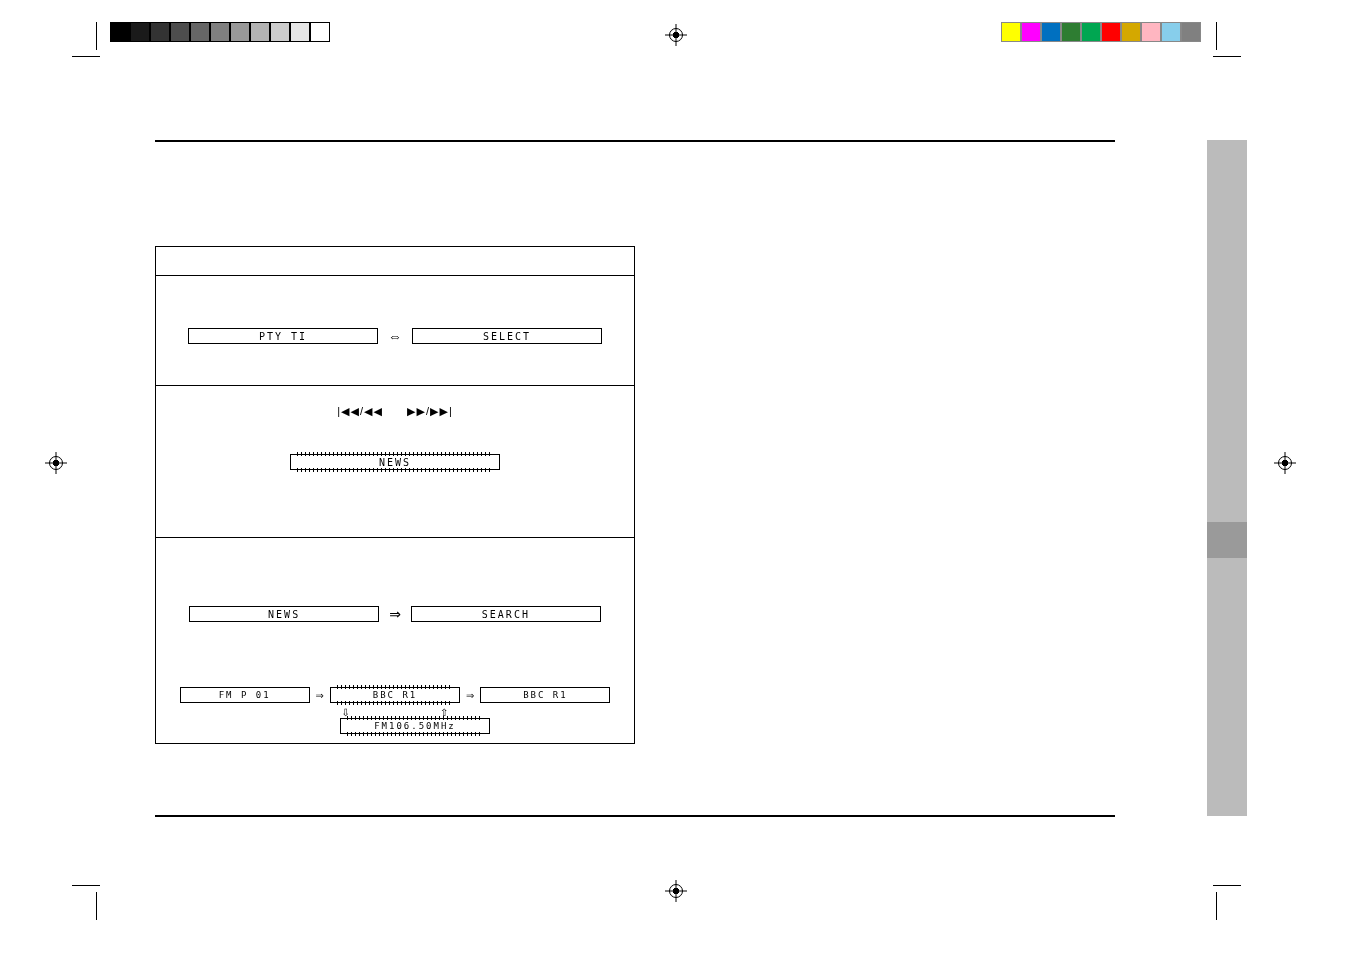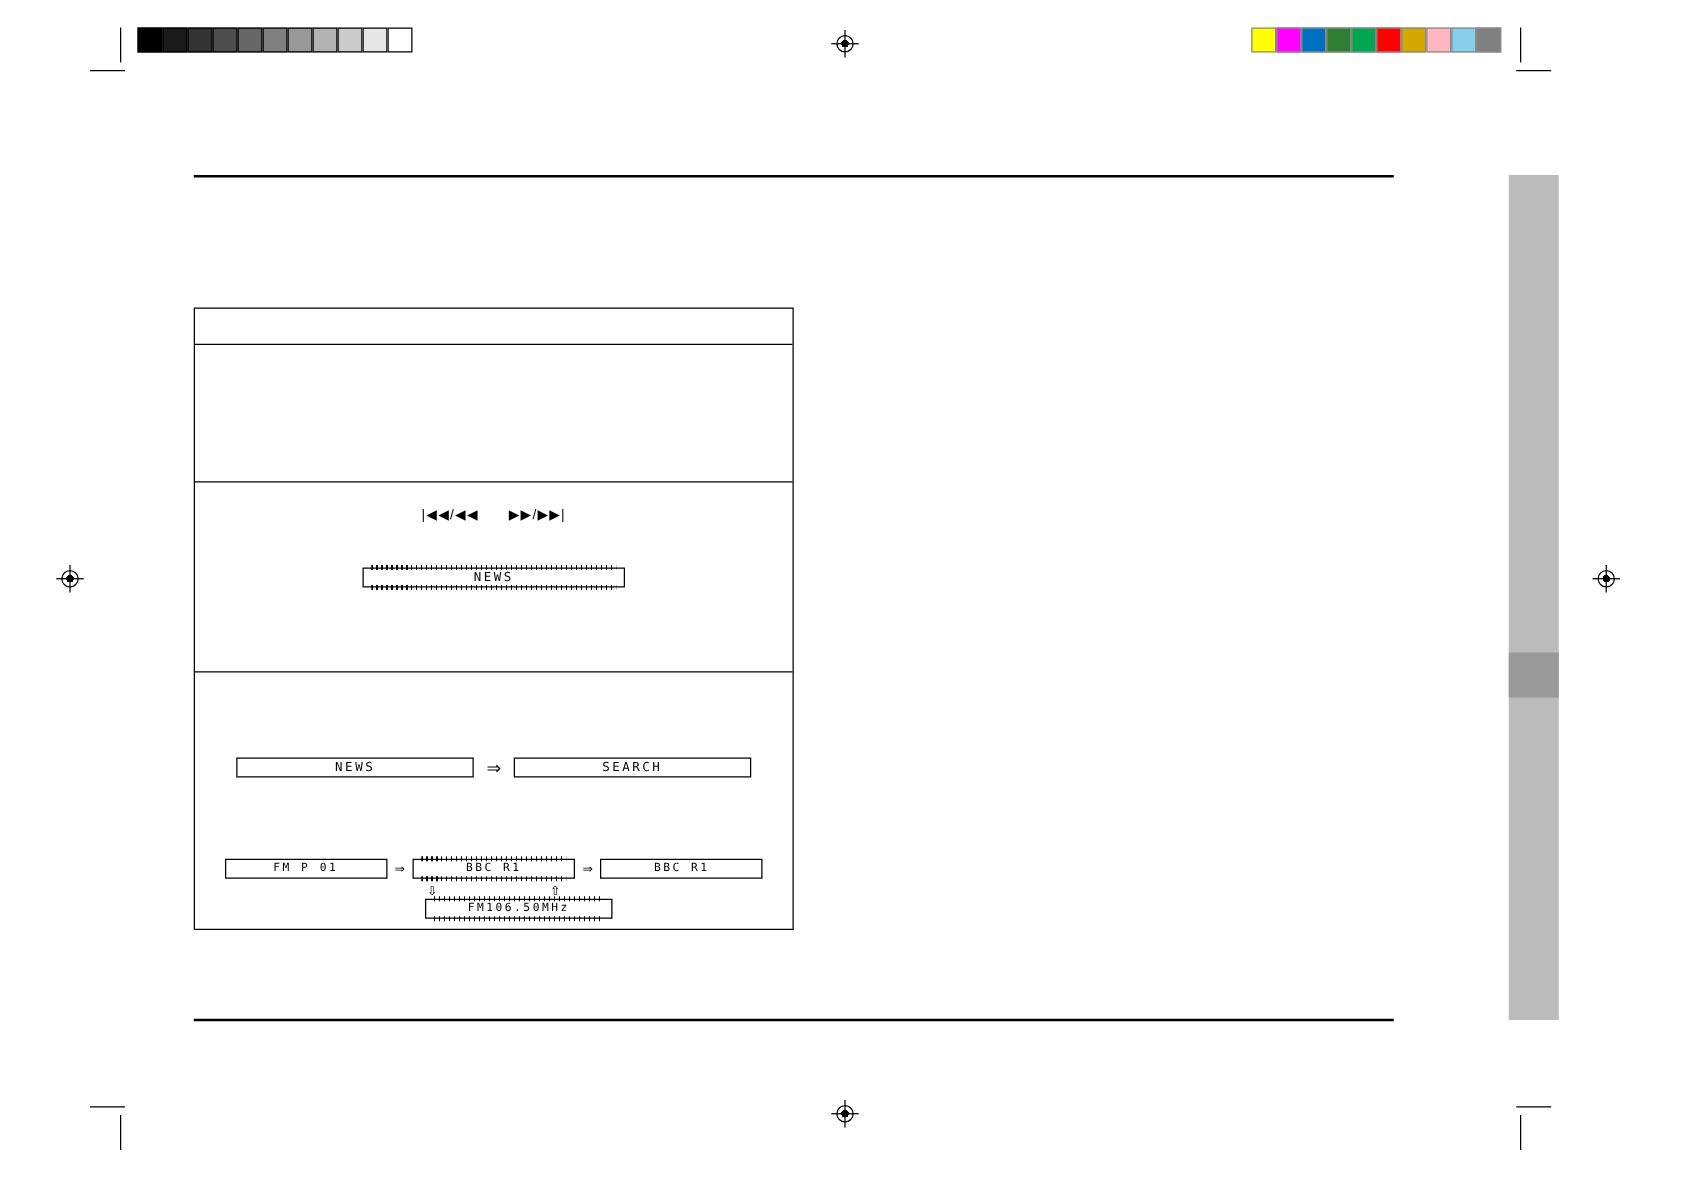--- a/index.html
+++ b/index.html
@@ -166,20 +166,25 @@
 </div>
 <div class="rule bottom"></div>
 
 <div class="side-tab"></div>
 <div class="side-tab-dark"></div>
 
 <div class="instruction-box">
 
   <div class="step s1">
     <div style="height:52px"></div>
+    <div class="disp-row">
+      <div class="cell">PTY  TI</div>
+      <span class="arrow">⇔</span>
+      <div class="cell">SELECT</div>
+    </div>
   </div>
 
   <div class="step s2">
     <div style="height:18px"></div>
     <div class="buttons-row">
       <span class="buttons-icons">
         <span class="ico">|◀◀/◀◀</span>
         <span class="ico">▶▶/▶▶|</span>
       </span>
     </div>

